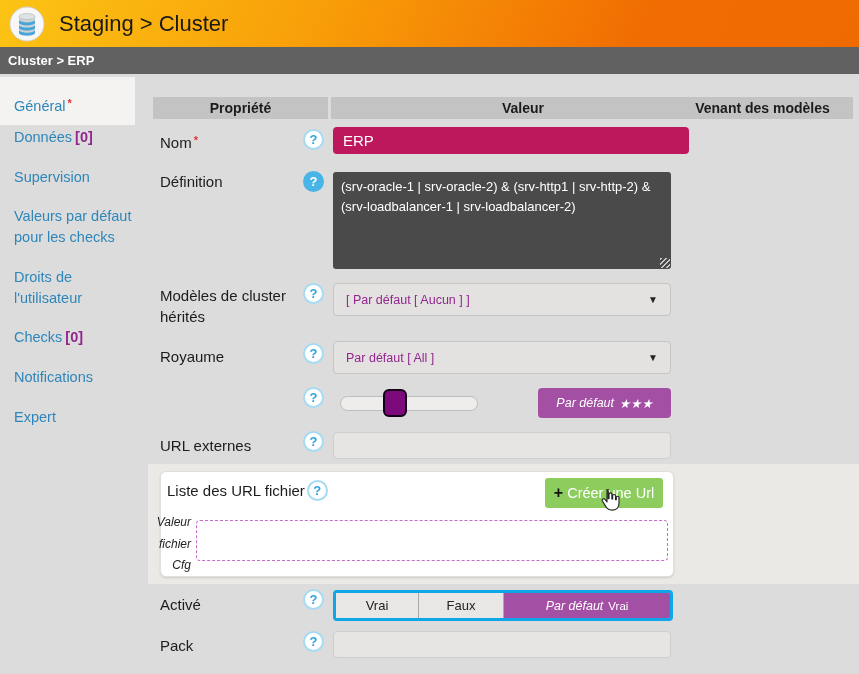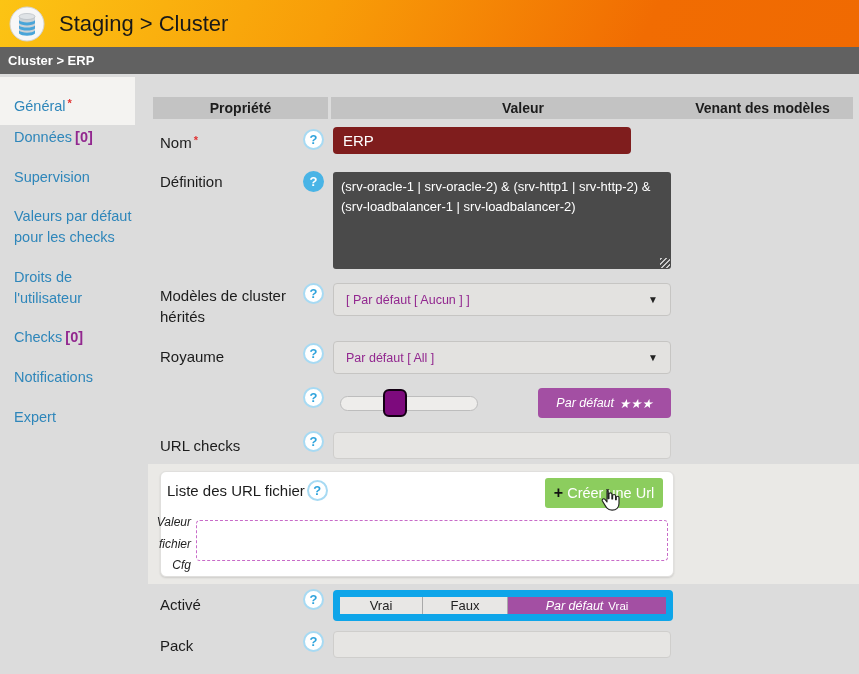--- a/index.html
+++ b/index.html
@@ -36,21 +36,21 @@
   .flabel { position:absolute; left:160px; width:150px; font-size:15px; color:#1c1c1c; line-height:21px; }
 
   
   .help { position:absolute; left:303px; width:21px; height:21px; border:2px solid #a7daf3;
           border-radius:50%; background:#fff; color:#2fa3dc; font-size:13px; font-weight:700;
           display:flex; align-items:center; justify-content:center; cursor:pointer; }
   .help.filled { background:#49b4e6; border-color:#49b4e6; color:#fff; }
   .help.inline { position:static; margin-left:2px; flex:0 0 21px; }
 
   
-  .nom-input { position:absolute; left:333px; top:127px; width:298px; height:27px; background:#7f1d1d;
+  .nom-input { position:absolute; left:333px; top:127px; width:356px; height:27px; background:#be185d;
                color:#fff; border:0; border-radius:4px; padding:0 10px; font-size:15px; font-family:inherit; }
   .def-ta { position:absolute; left:333px; top:172px; width:338px; height:97px; background:#4a4a4a;
             color:#fff; border:0; border-radius:3px; padding:5px 8px; font-size:13px; line-height:1.55;
             resize:none; font-family:inherit; overflow:hidden; }
   .grip { position:absolute; left:660px; top:258px; width:10px; height:10px; cursor:nwse-resize;
           background:repeating-linear-gradient(-45deg, transparent 0 2px, #c9c9c9 2px 3.5px); }
 
   .select { position:absolute; left:333px; width:338px; height:33px; background:#e3e2e0;
             border:1px solid #c6c5c3; border-radius:4px; display:flex; align-items:center;
             padding:0 12px; cursor:pointer;justify-content:flex-end; }
@@ -81,21 +81,21 @@
                 align-items:center; justify-content:center; gap:4px; cursor:pointer; font-family:inherit; }
   .plus { color:#111; font-weight:700; font-size:16px; font-style:normal; }
   .cursor-icon { position:absolute; left:597px; top:487px; width:25px; height:25px; pointer-events:none; }
   .fmt-labels { position:absolute; left:153px; top:512px; width:38px; text-align:right;
                 font-style:italic; font-size:12px; color:#222; line-height:21.5px; }
   .dashed-input { position:absolute; left:196px; top:520px; width:472px; height:41px; background:#fff;
                   border:1px dashed #c86bc8; border-radius:4px; padding:0 8px; font-size:13px;
                   color:#333; font-family:inherit; }
 
   .seg-group { position:absolute; left:333px; top:590px; width:340px; height:31px; display:flex;
-               border:7px solid #0ea5e9; border-radius:4px; overflow:hidden; background:#e8e7e5; }
+               border:3px solid #0ea5e9; border-radius:4px; overflow:hidden; background:#e8e7e5; }
   .seg { flex:0 0 83px; display:flex; align-items:center; justify-content:center; font-size:13px;
          color:#222; background:#e8e7e5; border-right:1px solid #a9a9a9; cursor:pointer; }
   .seg.f { flex:0 0 85px; }
   .seg-default { flex:1; background:#a34fa3; color:#fff; border-right:0; font-size:12.5px;
                  display:flex; align-items:center; justify-content:center; gap:5px; cursor:pointer; }
   .seg-default .pfx { font-style:italic; }
   .seg-default .vl { font-size:11.5px; }
 </style>
 </head>
 <body>
@@ -177,21 +177,21 @@
 
   <div class="help" style="top:387px;">?</div>
   <div class="slider-track">
     <div class="slider-handle" style="left: calc(40% - 12px);"></div>
   </div>
   <button class="btn-purple impact-default">
     <span>Par défaut</span>
     <span>★★★</span>
   </button>
 
-  <div class="flabel" style="top:435px;">URL checks</div>
+  <div class="flabel" style="top:435px;">URL externes</div>
   <div class="help" style="top:431px;">?</div>
   <input class="input-gray" style="top: 432px;" value="">
 
   <div class="urls-band"></div>
   <div class="urls-panel"></div>
   <div class="panel-head">
     <span>Liste des URL fichier</span>
     <span class="help inline">?</span>
   </div>
   <button class="create-btn">

